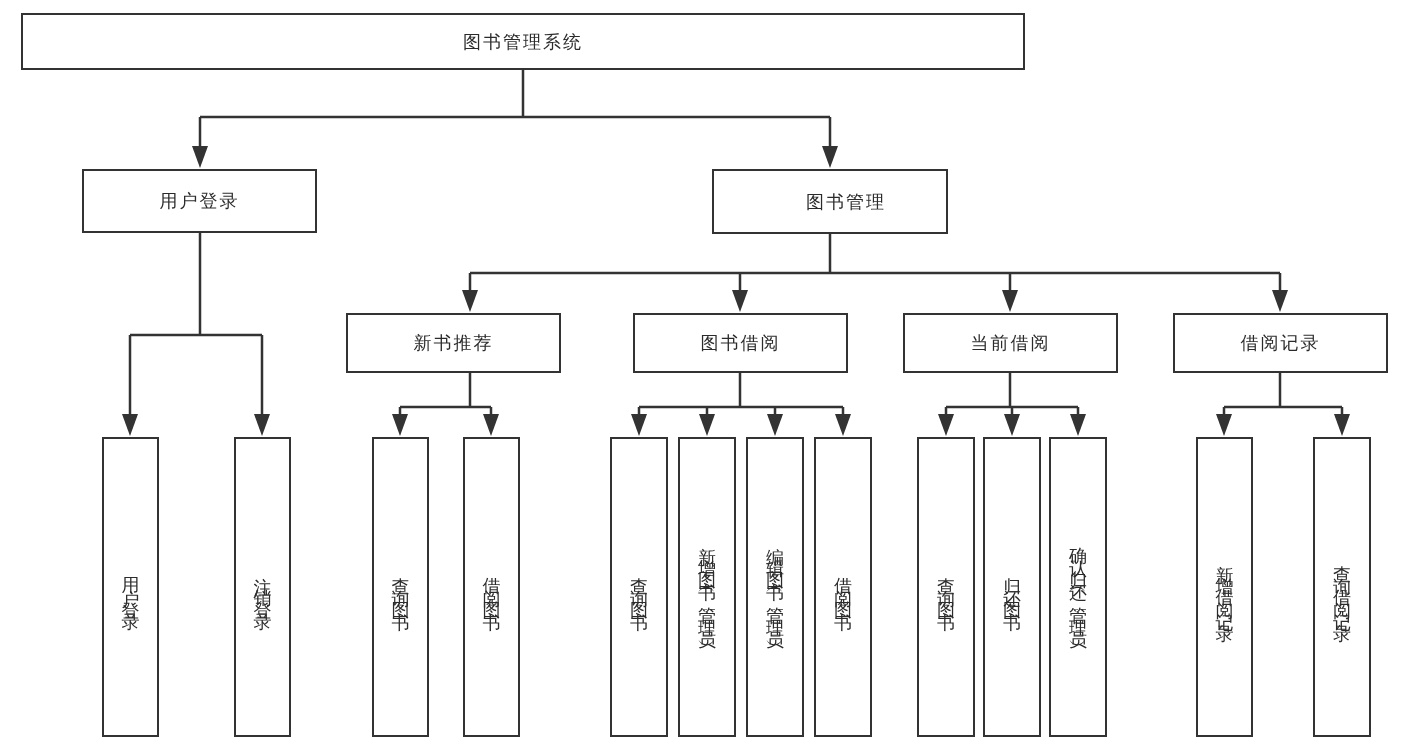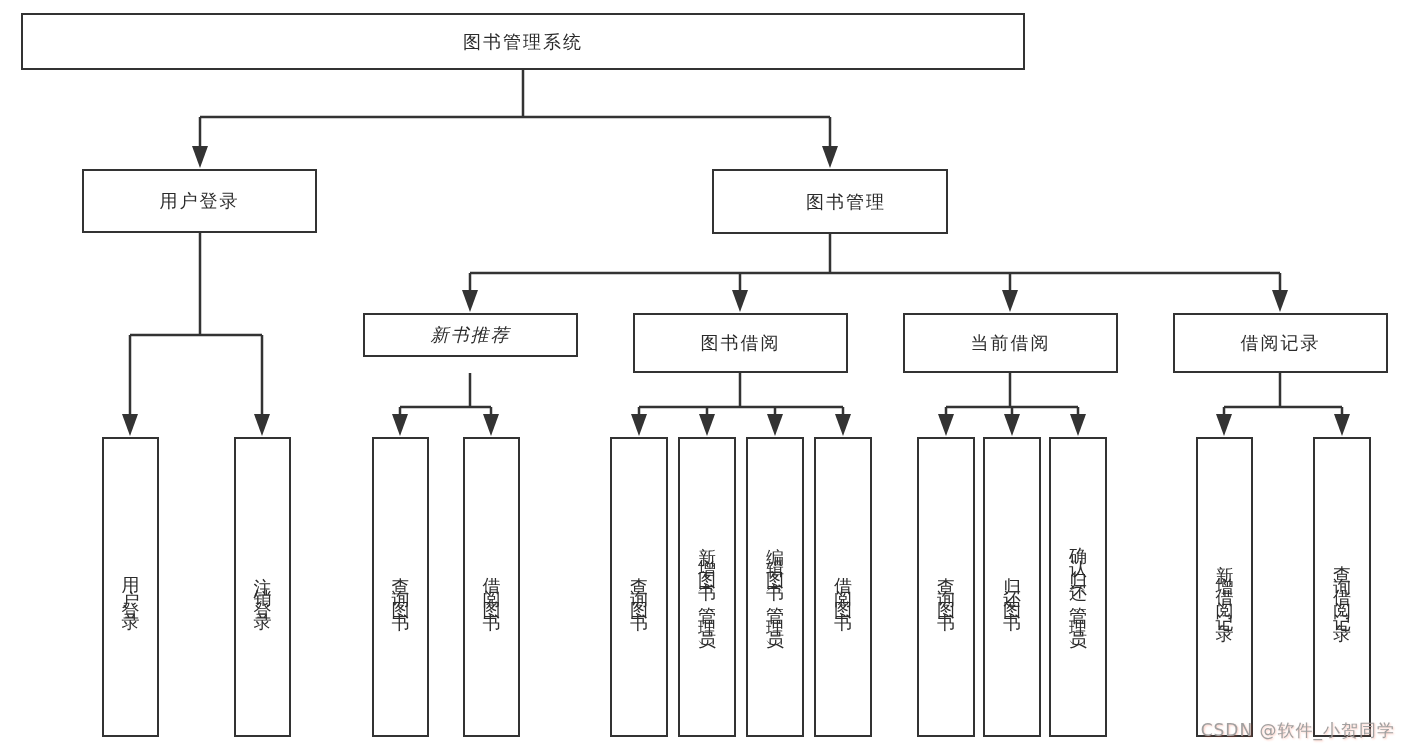--- a/index.html
+++ b/index.html
@@ -69,21 +69,21 @@
     <span>图书管理系统</span>
   </div>
 
   <div class="node" style="left:82px; top:169px; width:235px; height:64px;">
     <span>用户登录</span>
   </div>
   <div class="node" style="left:712px; top:169px; width:236px; height:65px;padding-left:32px;">
     <span>图书管理</span>
   </div>
 
-  <div class="node" style="left:363px; top:313px; width:215px; height:44px;font-style:italic;">
+  <div class="node" style="left:346px; top:313px; width:215px; height:60px;">
     <span>新书推荐</span>
   </div>
   <div class="node" style="left:903px; top:313px; width:215px; height:60px;">
     <span>当前借阅</span>
   </div>
   <div class="node" style="left:633px; top:313px; width:215px; height:60px;">
     <span>图书借阅</span>
   </div>
   <div class="node" style="left:1173px; top:313px; width:215px; height:60px;">
     <span>借阅记录</span>
@@ -126,15 +126,14 @@
     <span>确认归还（管理员）</span>
   </div>
 
   <div class="node vnode" style="left:1196px; top:437px; width:57px; height:300px;">
     <span>新增借阅记录</span>
   </div>
   <div class="node vnode" style="left:1313px; top:437px; width:58px; height:300px;">
     <span>查询借阅记录</span>
   </div>
 
-  <div class="watermark">CSDN @软件_小贺同学</div>
 
 </div>
 
 </body></html>

